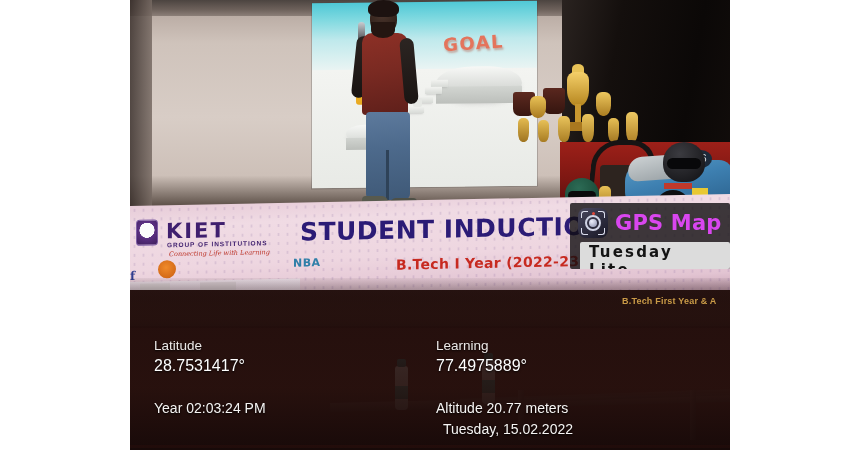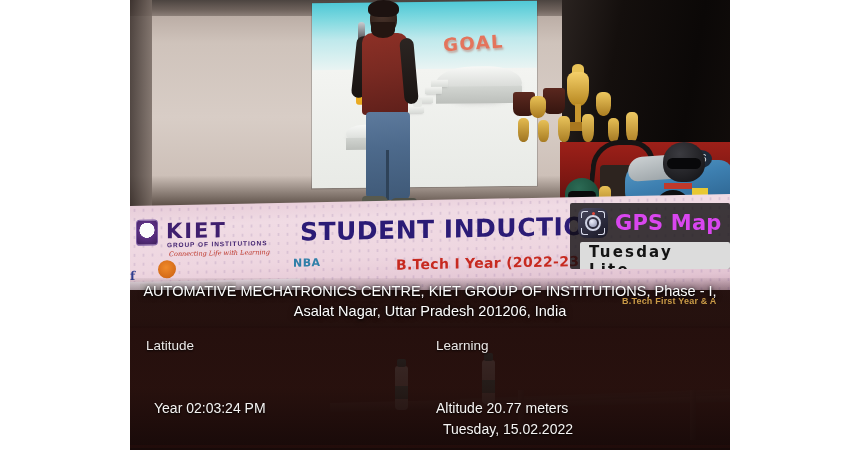--- a/index.html
+++ b/index.html
@@ -336,21 +336,21 @@
   .btech-right {
     position: absolute; left: 492px; top: 296px;
     font-size: 9px; font-weight: 700; color: #d2a24a;
     letter-spacing: .2px; white-space: nowrap;
     opacity: .95;
   }
   .info-grid {
     position: absolute; left: 0; top: 336px; width: 600px; height: 112px;
     color: #f4f2f1;
   }
-  .col-a { position: absolute; left: 16px; top: 0; }
+  .col-a { position: absolute; left: 24px; top: 0; }
   .col-b { position: absolute; left: 306px; top: 0; }
   .lbl { font-size: 13.5px; line-height: 19px; color:#ece8e7;
     text-shadow: 0 1px 2px rgba(0,0,0,.9); }
   .val { font-size: 16px; line-height: 22px; color:#ffffff;
     text-shadow: 0 1px 2px rgba(0,0,0,.9); }
   .row2-a { position: absolute; left: 24px; top: 62px; }
   .row2-b { position: absolute; left: 306px; top: 62px; }
   .line { font-size: 14px; line-height: 21px; color:#f6f4f3;
     text-shadow: 0 1px 2px rgba(0,0,0,.9); white-space: nowrap; }
   .indent { padding-left: 7px; }
@@ -519,30 +519,31 @@
           <span class="ring"></span>
           <span class="lens"></span>
           <span class="dot"></span>
         </span>
         <span class="wm-title">GPS Map</span>
       </div>
       <div class="wm-sub">Tuesday Lite</div>
     </div>
 
     <div class="scrim-addr"></div>
-    <div class="addr">AUTOMATIVE MECHATRONICS CENTRE, KIET GROUP OF INSTITUTIONS, Phase - I, Asalat Nagar, Uttar Pradesh 201206, India</div>
     <div class="btech-right">B.Tech First Year &amp; A</div>
 
     <div class="scrim-info"></div>
     <div class="info-grid">
       <div class="col-a">
         <div class="lbl">Latitude</div>
+        <div class="val">28.7531417°</div>
       </div>
       <div class="col-b">
         <div class="lbl">Learning</div>
+        <div class="val">77.4975889°</div>
       </div>
       <div class="row2-a">
         <div class="line">Year 02:03:24 PM</div>
       </div>
       <div class="row2-b">
         <div class="line">Altitude 20.77 meters</div>
         <div class="line indent">Tuesday, 15.02.2022</div>
       </div>
     </div>
 

